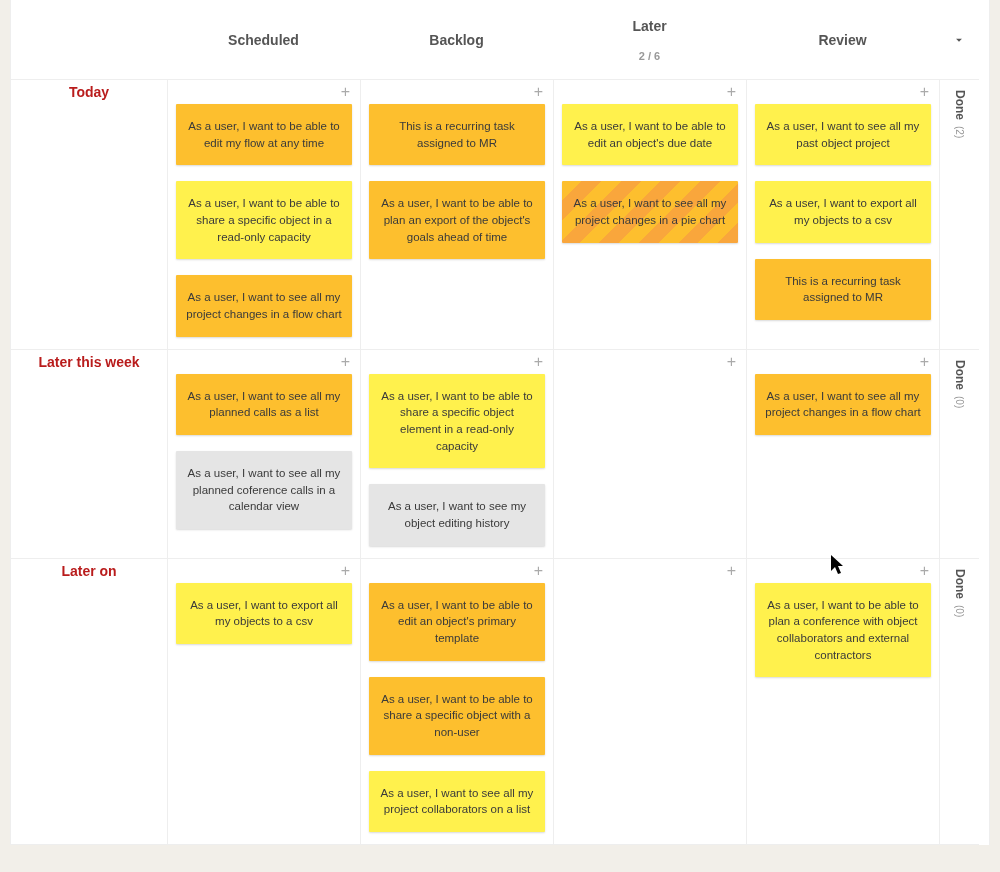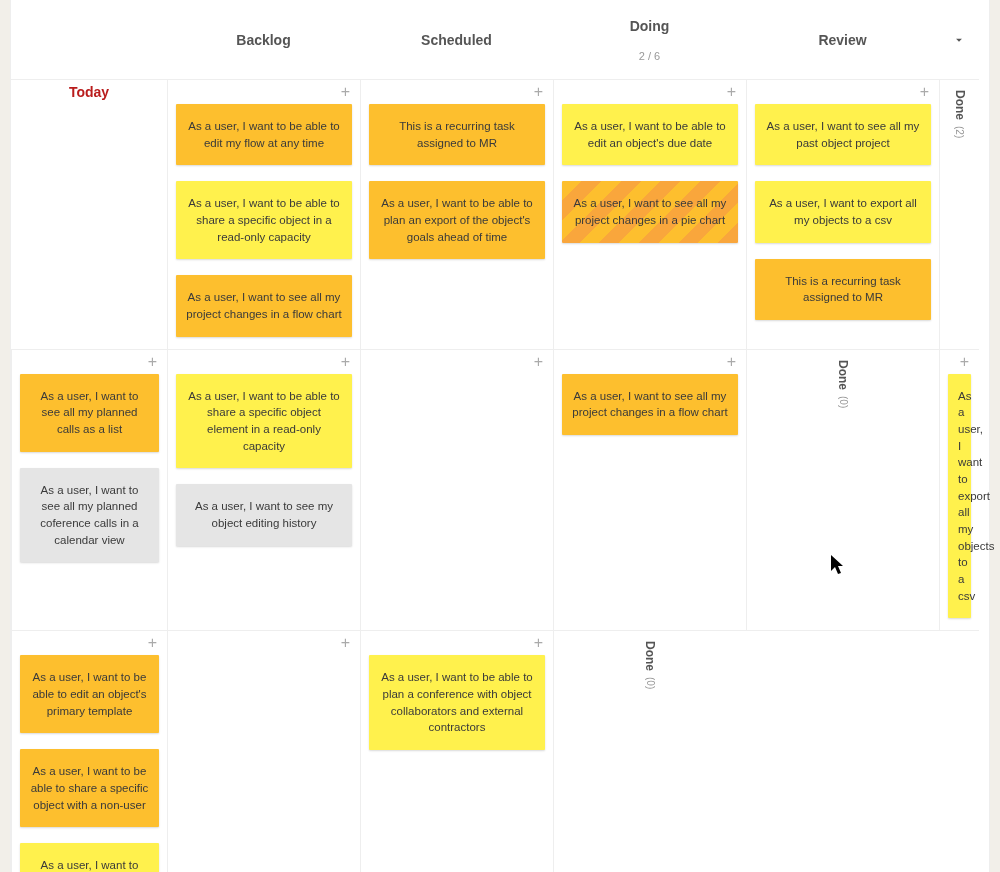--- a/index.html
+++ b/index.html
@@ -27,21 +27,21 @@
     align-items: center;
     justify-content: center;
     border-bottom: 1px solid #eee;
     font-size: 14px;
     font-weight: bold;
     color: #555;
     position: relative;
   }
   .header-cell .sub {
     font-size: 11px;
-    font-weight: normal;
+    font-weight: bold;
     color: #999;
     margin-top: 16px;
   }
   .corner-cell {
     border-bottom: 1px solid #eee;
   }
   .chevron-cell {
     border-bottom: 1px solid #eee;
     display: flex;
     align-items: center;
@@ -131,27 +131,27 @@
     pointer-events: none;
   }
 </style>
 </head>
 <body>
 
 <div class="board">
 
   <div class="corner-cell"></div>
   <div class="header-cell">
+    <span>Scheduled</span>
+  </div>
+  <div class="header-cell">
     <span>Backlog</span>
   </div>
   <div class="header-cell">
-    <span>Scheduled</span>
-  </div>
-  <div class="header-cell">
-    <span>Doing</span>
+    <span>Later</span>
     <span class="sub">2 / 6</span>
   </div>
   <div class="header-cell">
     <span>Review</span>
   </div>
   <div class="chevron-cell">
     <svg viewBox="0 0 24 24">
         <path d="M7 10l5 5 5-5z"></path>
       </svg>
   </div>
@@ -187,20 +187,23 @@
         <div class="card c-yellow">As a user, I want to see all my past object project</div>
         <div class="card c-yellow">As a user, I want to export all my objects to a csv</div>
         <div class="card c-gold">This is a recurring task assigned to MR</div>
       </div>
   </div>
   <div class="done-rail">
     <span class="done-label">Done</span>
     <span class="done-count">(2)</span>
   </div>
 
+  <div class="row-label">
+    <span>Later this week</span>
+  </div>
   <div class="lane-cell">
     <span class="add-btn">+</span>
     <div class="cards">
         <div class="card c-gold">As a user, I want to see all my planned calls as a list</div>
         <div class="card c-orange">As a user, I want to see all my planned coference calls in a calendar view</div>
       </div>
   </div>
   <div class="lane-cell">
     <span class="add-btn">+</span>
     <div class="cards">
@@ -216,20 +219,23 @@
     <span class="add-btn">+</span>
     <div class="cards">
         <div class="card c-gold">As a user, I want to see all my project changes in a flow chart</div>
       </div>
   </div>
   <div class="done-rail">
     <span class="done-label">Done</span>
     <span class="done-count">(0)</span>
   </div>
 
+  <div class="row-label">
+    <span>Later on</span>
+  </div>
   <div class="lane-cell">
     <span class="add-btn">+</span>
     <div class="cards">
         <div class="card c-yellow">As a user, I want to export all my objects to a csv</div>
       </div>
   </div>
   <div class="lane-cell">
     <span class="add-btn">+</span>
     <div class="cards">
         <div class="card c-gold">As a user, I want to be able to edit an object's primary template</div>

